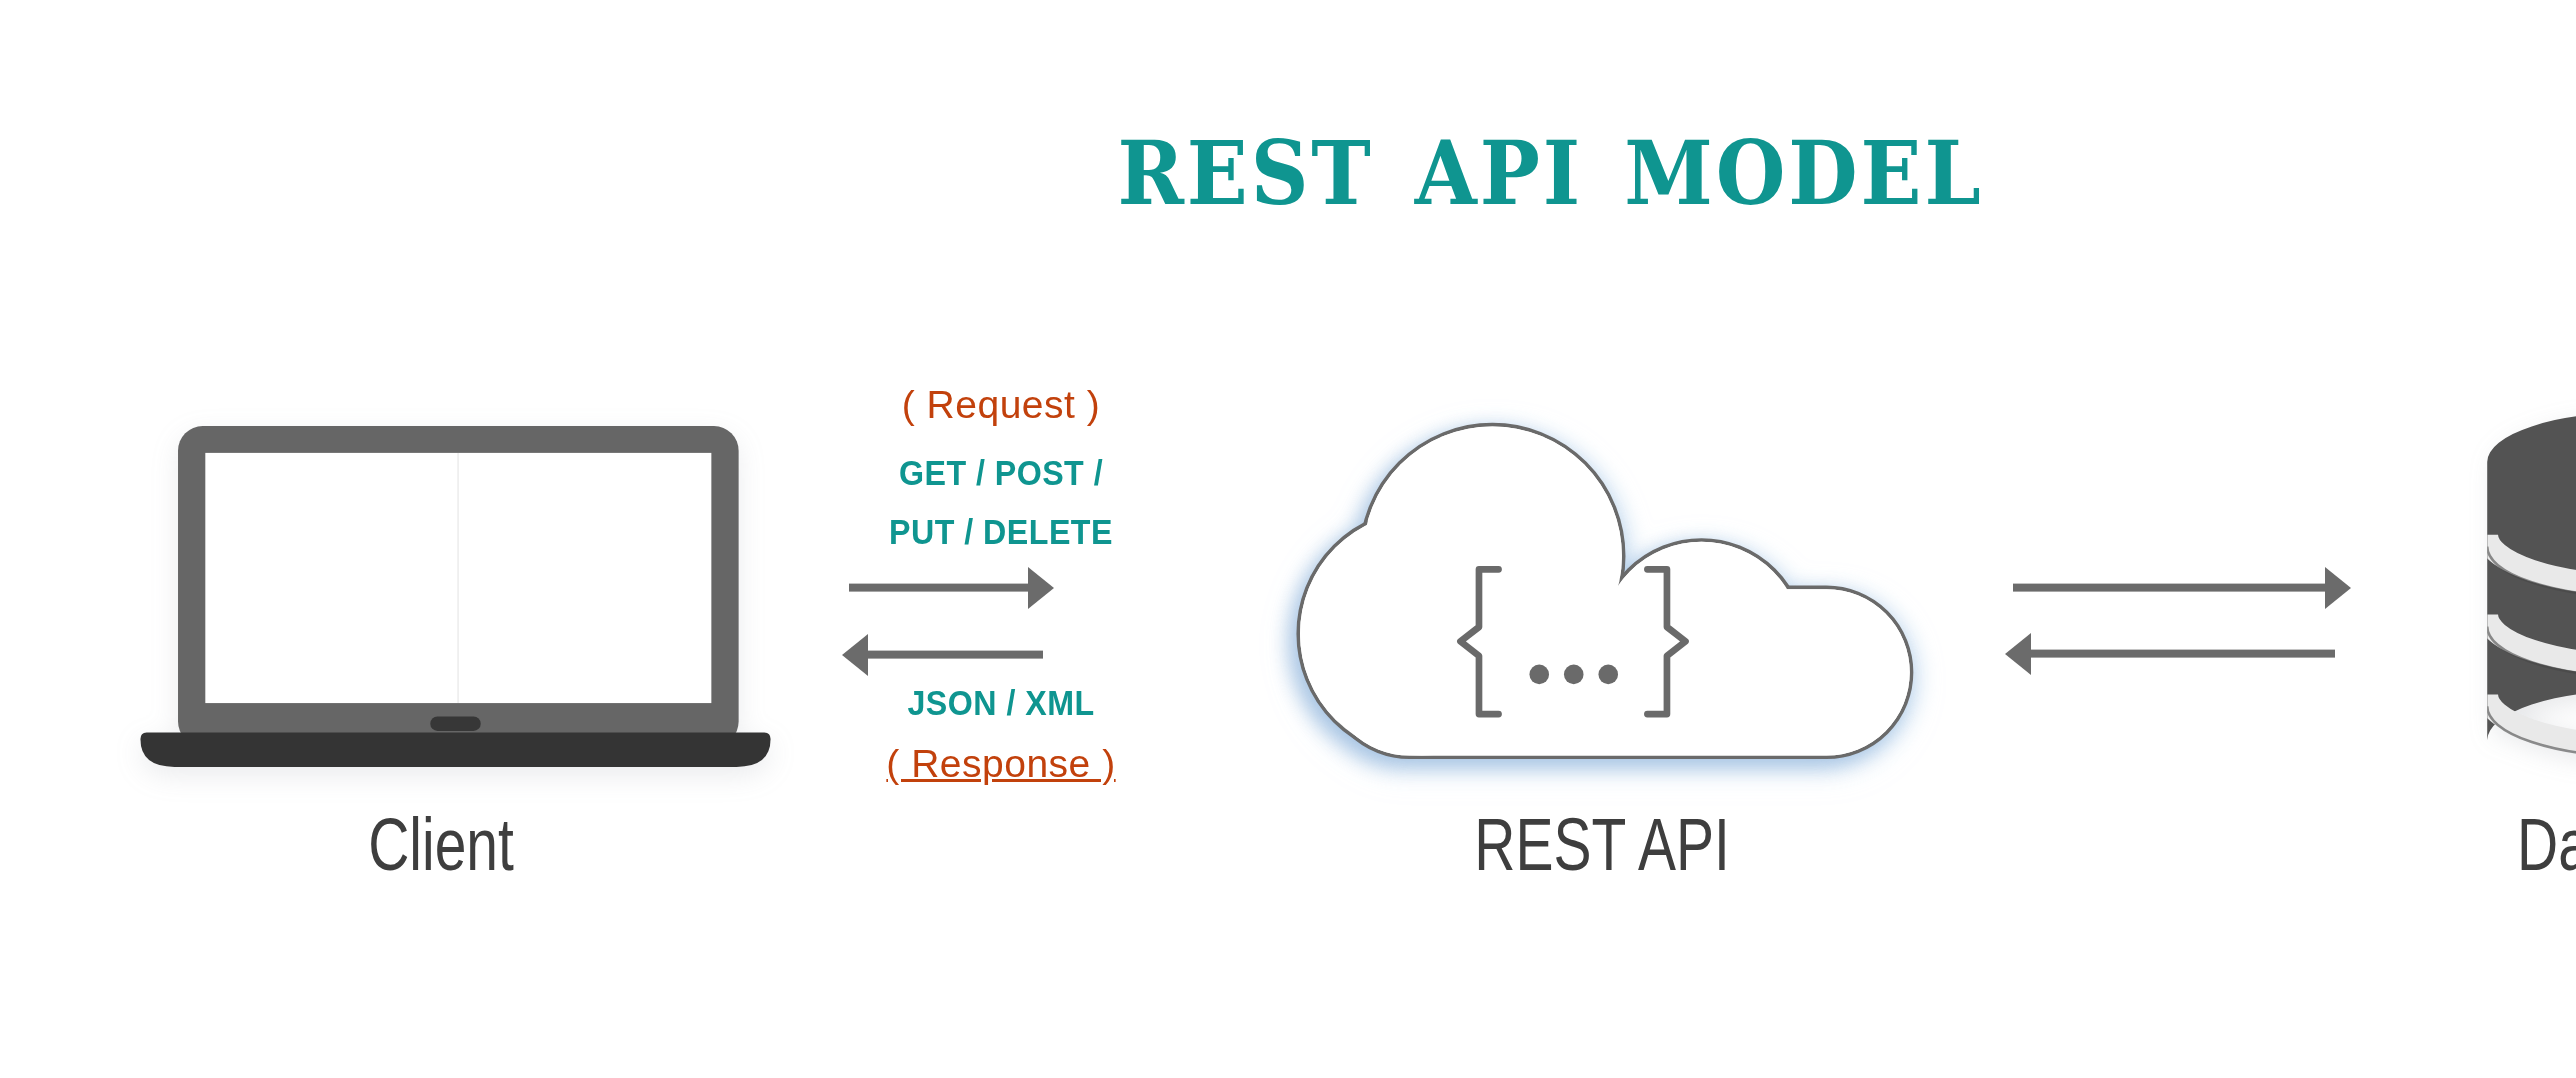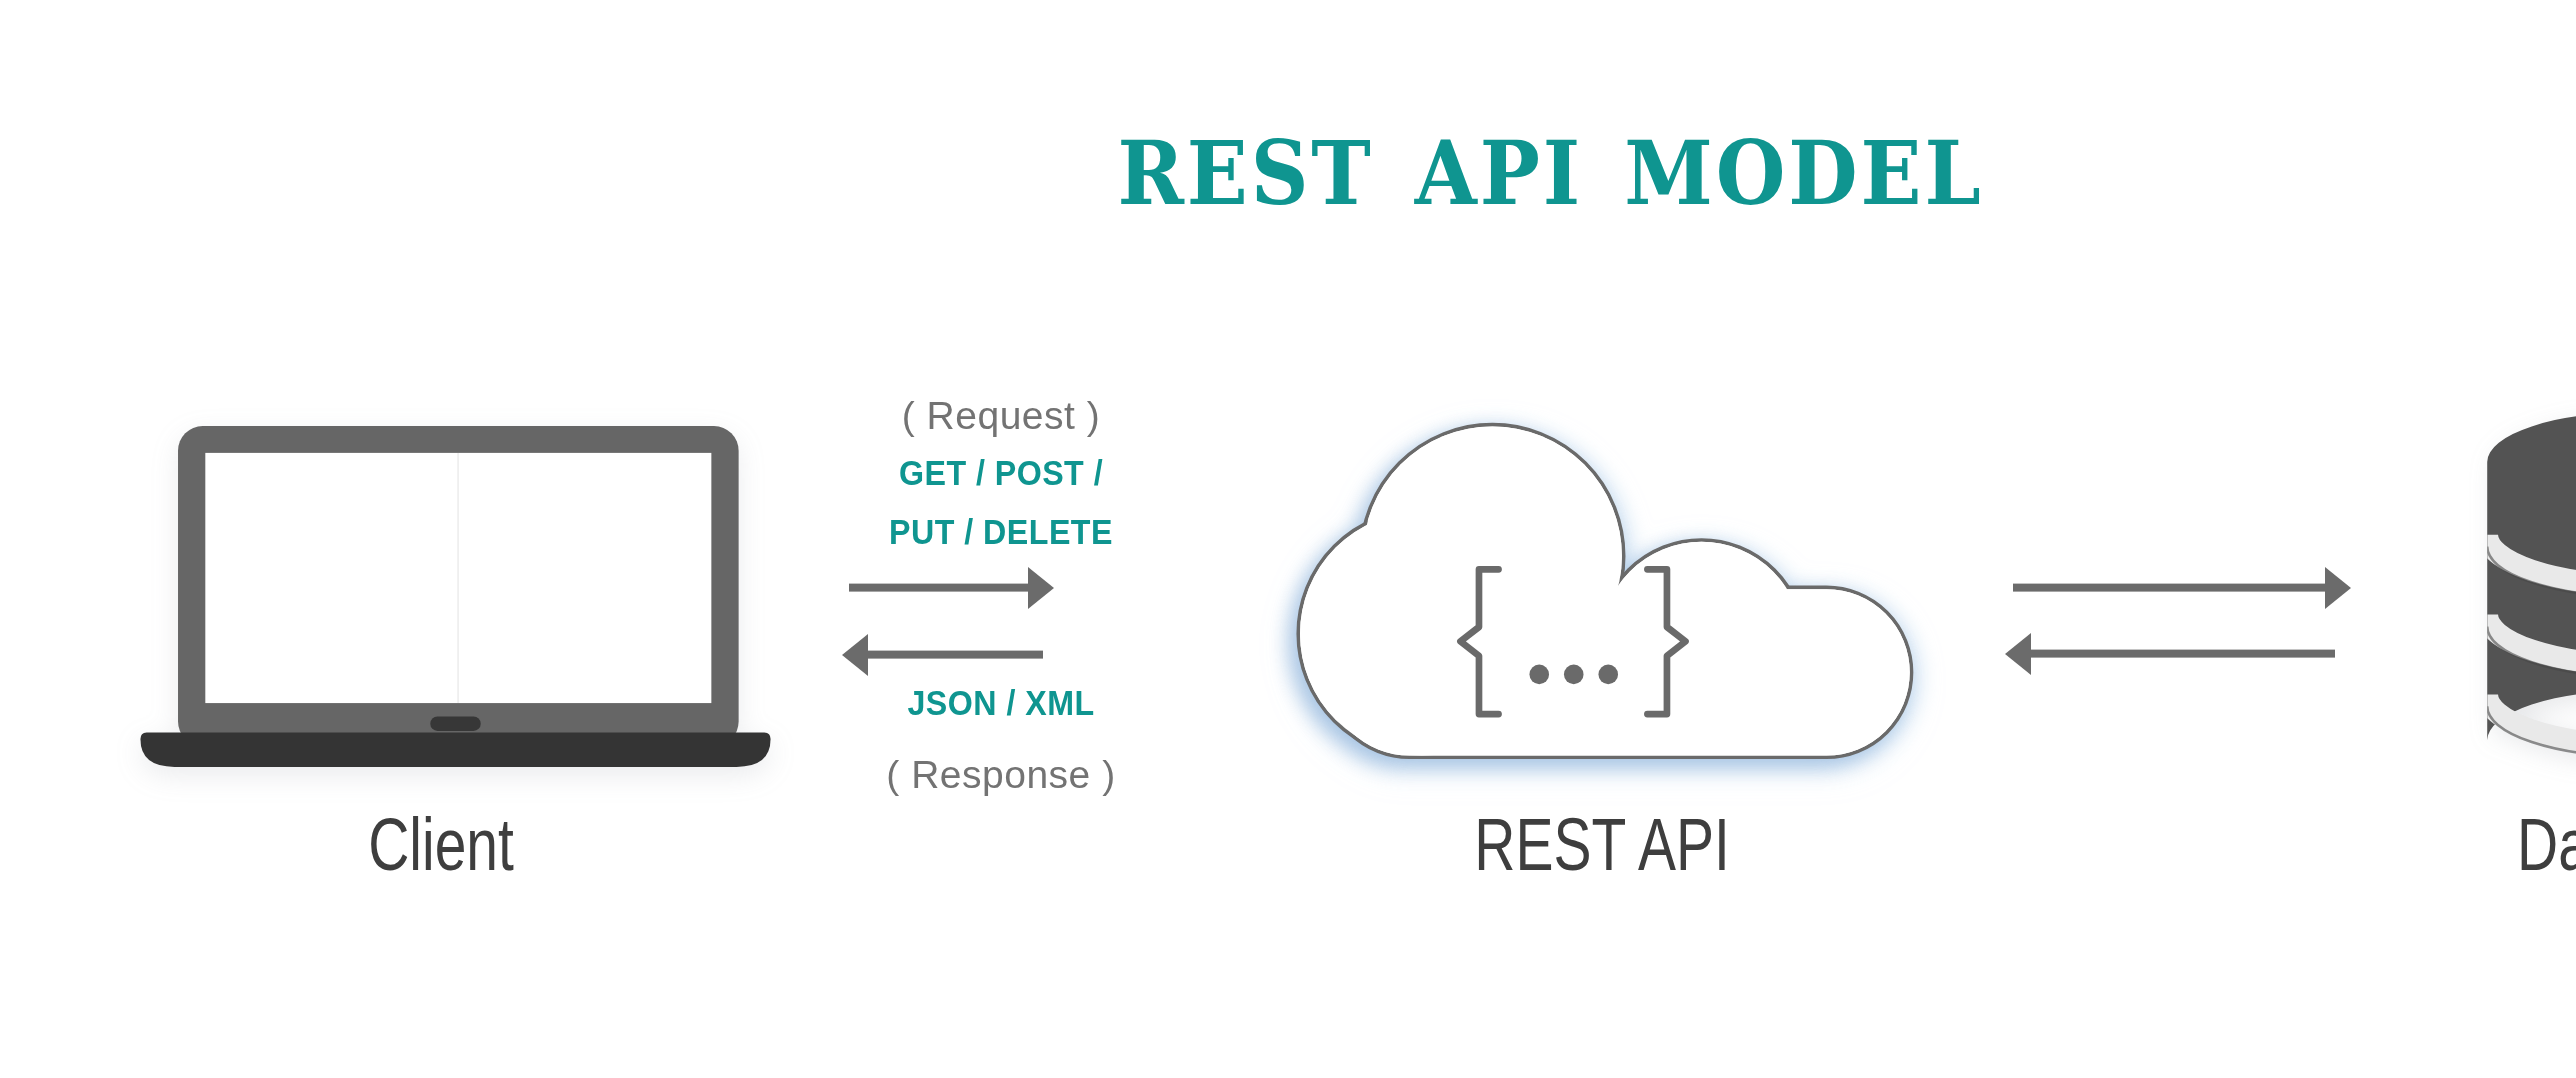--- a/index.html
+++ b/index.html
@@ -27,30 +27,30 @@
   }
   .label-client   { left:132px;  width:618px; top:807px; }
   .label-rest-api { left:1293px; width:618px; top:807px; }
   .label-database { left:2330px; width:618px; top:807px; }
 
   
   .flow-text {
     left:867px; width:268px; text-align:center; white-space:nowrap;
     line-height:1;
   }
-  .flow-caption { font-size:39px; color:#737373; letter-spacing:0.5px;margin-top:11px; }
+  .flow-caption { font-size:39px; color:#c2410c; letter-spacing:0.5px; }
   .flow-strong  {
     font-size:35px; font-weight:700; color:#0F9590; letter-spacing:0.5px;
     transform:scaleX(0.92); transform-origin:center top;
   }
   .t-request  { top:385px; }
   .t-methods1 { top:455px; }
   .t-methods2 { top:514px; }
   .t-formats  { top:685px; }
-  .t-response { top:744px; }
+  .t-response { top:744px;text-decoration:underline; }
 
   
   .arrow { height:43px; }
   .arrow .shaft {
     position:absolute; top:50%; transform:translateY(-50%);
     height:8.8px; background:#6B6B6B;
   }
   .arrow.right .shaft { left:0; right:24px; }
   .arrow.left  .shaft { left:24px; right:0; }
   .arrow .head {

